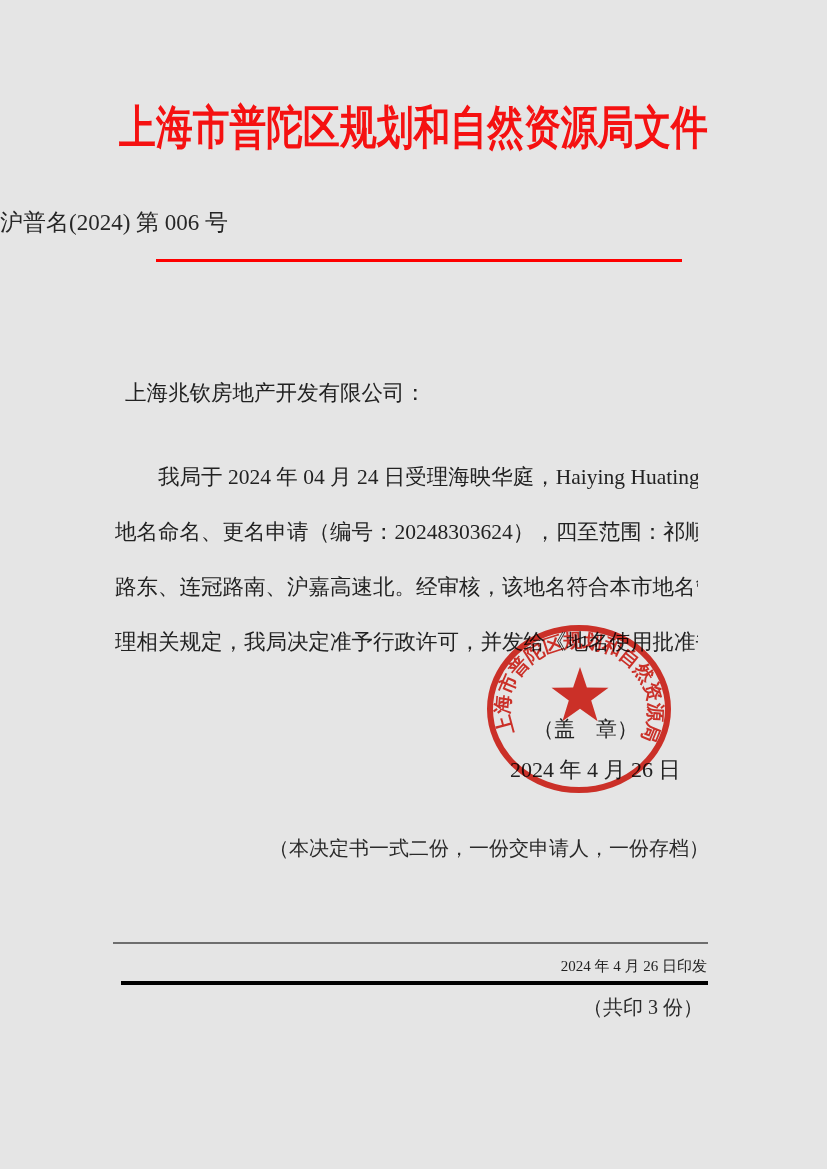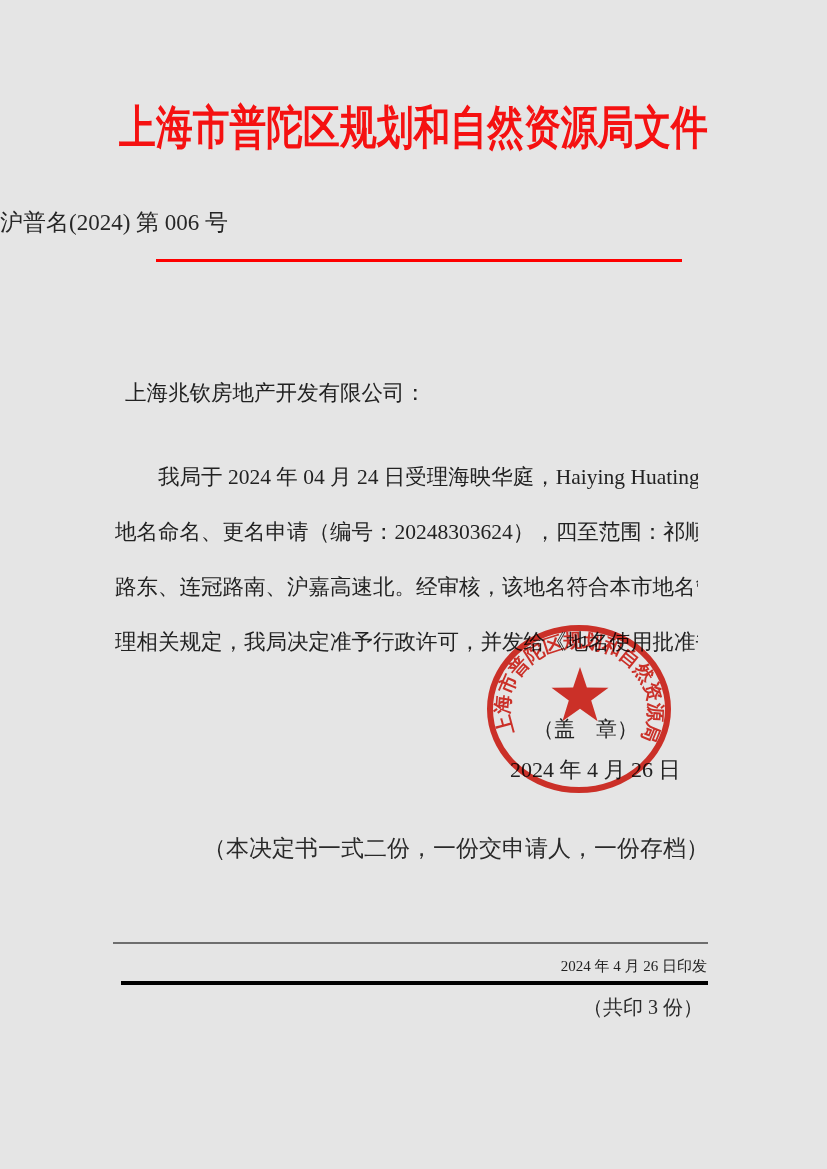--- a/index.html
+++ b/index.html
@@ -113,21 +113,21 @@
     width: 188px; height: 172px;
     mix-blend-mode: multiply;
     opacity: 0.93;
     pointer-events: none;
   }
 
   
   .distribution-note {
     position: absolute;
     top: 836px; right: 118px;
-    font-size: 23px;
+    font-size: 20px;
     line-height: 25px;
     color: #2a2a2a;
     white-space: nowrap;
   }
 
   
   .footer-rule-thin {
     position: absolute;
     top: 942px; left: 113px;
     width: 595px; height: 2px;

